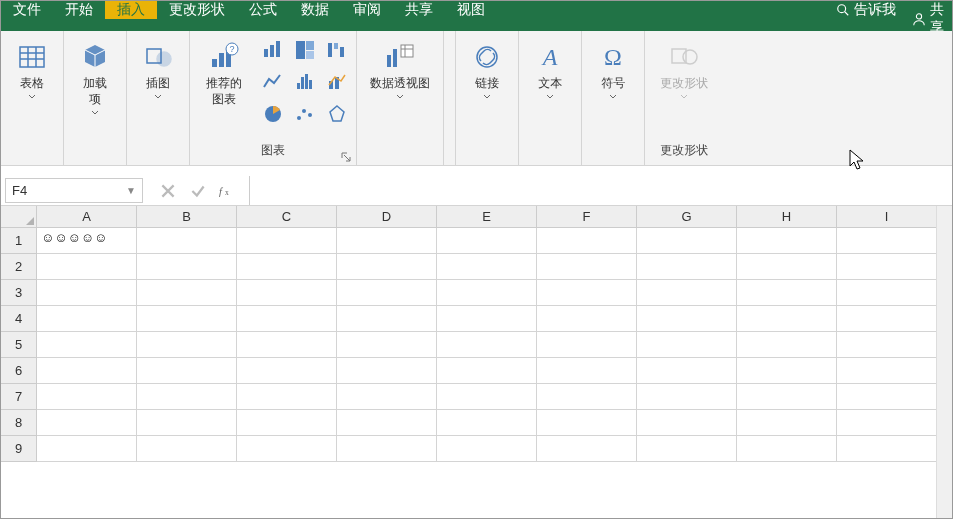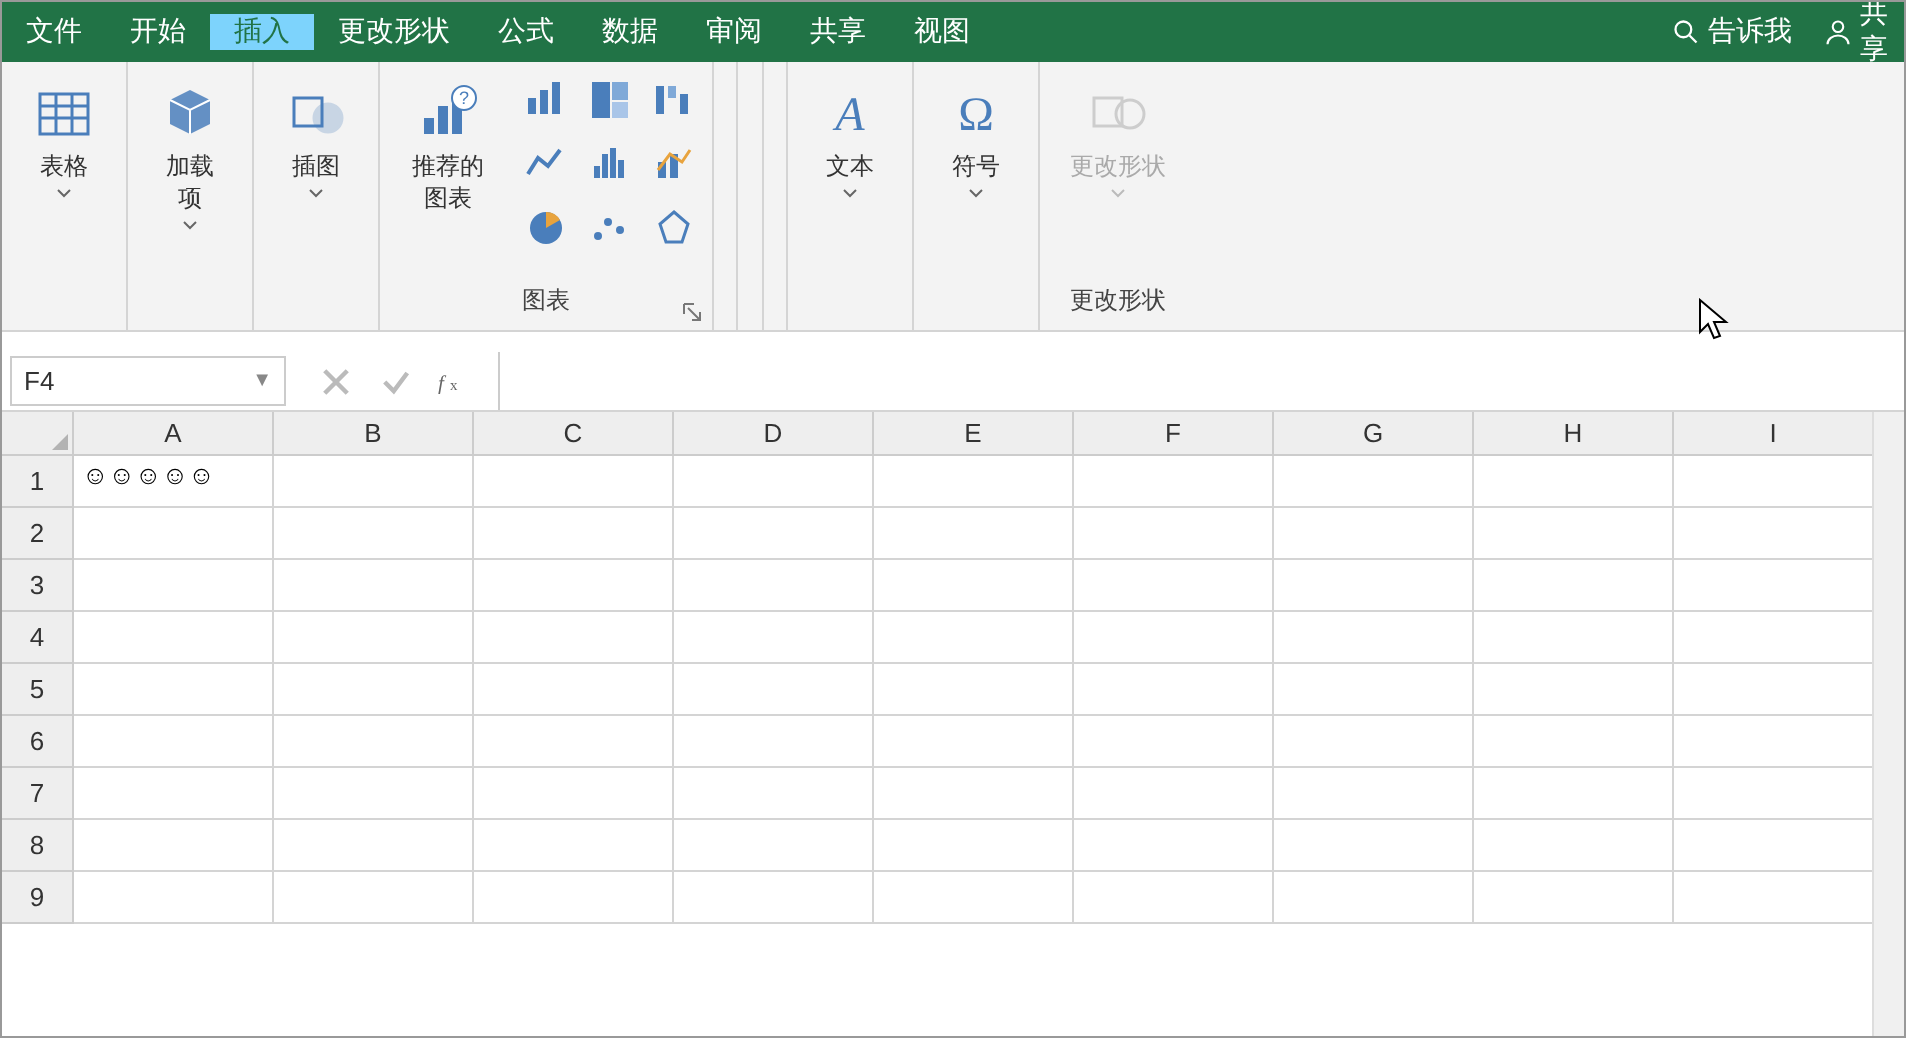--- a/index.html
+++ b/index.html
@@ -1,21 +1,21 @@
 <!DOCTYPE html>
 <html><head>
 <meta charset="utf-8">
 <style>
 * { box-sizing: border-box; margin: 0; padding: 0; }
 body { font-family: "Microsoft YaHei", Arial, sans-serif; background: #fff; width: 953px; height: 519px; overflow: hidden; border: 1px solid #999; position: relative; }
 
 
-.tabs-row { height: 30px; background: #217346; display: flex; align-items: center; color: #fff; font-size: 14px; }
+.tabs-row { height: 30px; background: #217346; display: flex; align-items: flex-start; color: #fff; font-size: 14px; }
 .tabs-row .tab { padding: 0 12px; display: flex; align-items: center; cursor: pointer; white-space: nowrap; }
-.tabs-row .tab.active { background: #7dd3fc; color: #217346; }
+.tabs-row .tab.active { background: #eab308; color: #217346; }
 .tabs-row .spacer { flex: 1; }
 .tabs-row .tellme { display: flex; align-items: center; gap: 4px; padding: 0 8px; }
 .tabs-row .tellme .icn { width: 14px; height: 14px; }
 .tabs-row .share { display: flex; align-items: center; gap: 4px; padding: 0 8px; }
 
 
 .ribbon { height: 135px; background: #f3f3f3; border-bottom: 1px solid #d4d4d4; display: flex; position: relative; }
 .group { border-right: 1px solid #d4d4d4; display: flex; flex-direction: column; padding: 4px 4px 0 4px; }
 .group-body { flex: 1; display: flex; align-items: flex-start; gap: 4px; }
 .group-label { text-align: center; font-size: 12px; color: #444; padding: 4px 0 6px; }
@@ -220,30 +220,61 @@
           </div>
       </div>
     </div>
     <div class="group-label">图表</div>
     <div class="dialog-launcher"><svg viewBox="0 0 12 12">
           <path d="M2 2h5M2 2v5M4 4l6 6M10 6v4h-4" fill="none" stroke="#777" stroke-width="1"></path>
         </svg></div>
   </div>
 
   <div class="group">
-    <div class="group-label">&nbsp;</div>
-  </div>
-
-
-  <div class="group">
-    <div class="group-label">&nbsp;</div>
-  </div>
-
-
-  <div class="group">
+    <div class="group-body">
+      <div class="big-btn" style="width:78px">
+        <div class="icon-slot">
+            <svg viewBox="0 0 32 32">
+              <rect x="3" y="14" width="4" height="12" fill="#4a7ebb"></rect>
+              <rect x="9" y="8" width="4" height="18" fill="#4a7ebb"></rect>
+              <rect x="17" y="4" width="12" height="12" fill="#fff" stroke="#888"></rect>
+              <line x1="17" y1="8" x2="29" y2="8" stroke="#888"></line>
+              <line x1="21" y1="4" x2="21" y2="16" stroke="#888"></line>
+            </svg>
+          </div>
+        <span class="lbl">数据透视图</span>
+        <svg class="dd-arrow" viewBox="0 0 8 8">
+            <path d="M1 2l3 3 3-3" fill="none" stroke="#666"></path>
+          </svg>
+      </div>
+    </div>
+    <div class="group-label">&nbsp;</div>
+  </div>
+
+
+  <div class="group">
+    <div class="group-label">&nbsp;</div>
+  </div>
+
+
+  <div class="group">
+    <div class="group-body">
+      <div class="big-btn">
+        <div class="icon-slot">
+            <svg viewBox="0 0 32 32">
+              <circle cx="16" cy="16" r="10" fill="none" stroke="#4a7ebb" stroke-width="1.5"></circle>
+              <path d="M10 20c-2-2-2-5 0-7l3-3c2-2 5-2 7 0M22 12c2 2 2 5 0 7l-3 3c-2 2-5 2-7 0" fill="none" stroke="#4a7ebb" stroke-width="1.5"></path>
+            </svg>
+          </div>
+        <span class="lbl">链接</span>
+        <svg class="dd-arrow" viewBox="0 0 8 8">
+            <path d="M1 2l3 3 3-3" fill="none" stroke="#666"></path>
+          </svg>
+      </div>
+    </div>
     <div class="group-label">&nbsp;</div>
   </div>
 
   <div class="group">
     <div class="group-body">
       <div class="big-btn">
         <div class="icon-slot">
             <svg viewBox="0 0 32 32">
               <text x="16" y="24" font-size="24" font-style="italic" text-anchor="middle" fill="#4a7ebb" font-family="serif">A</text>
             </svg>

